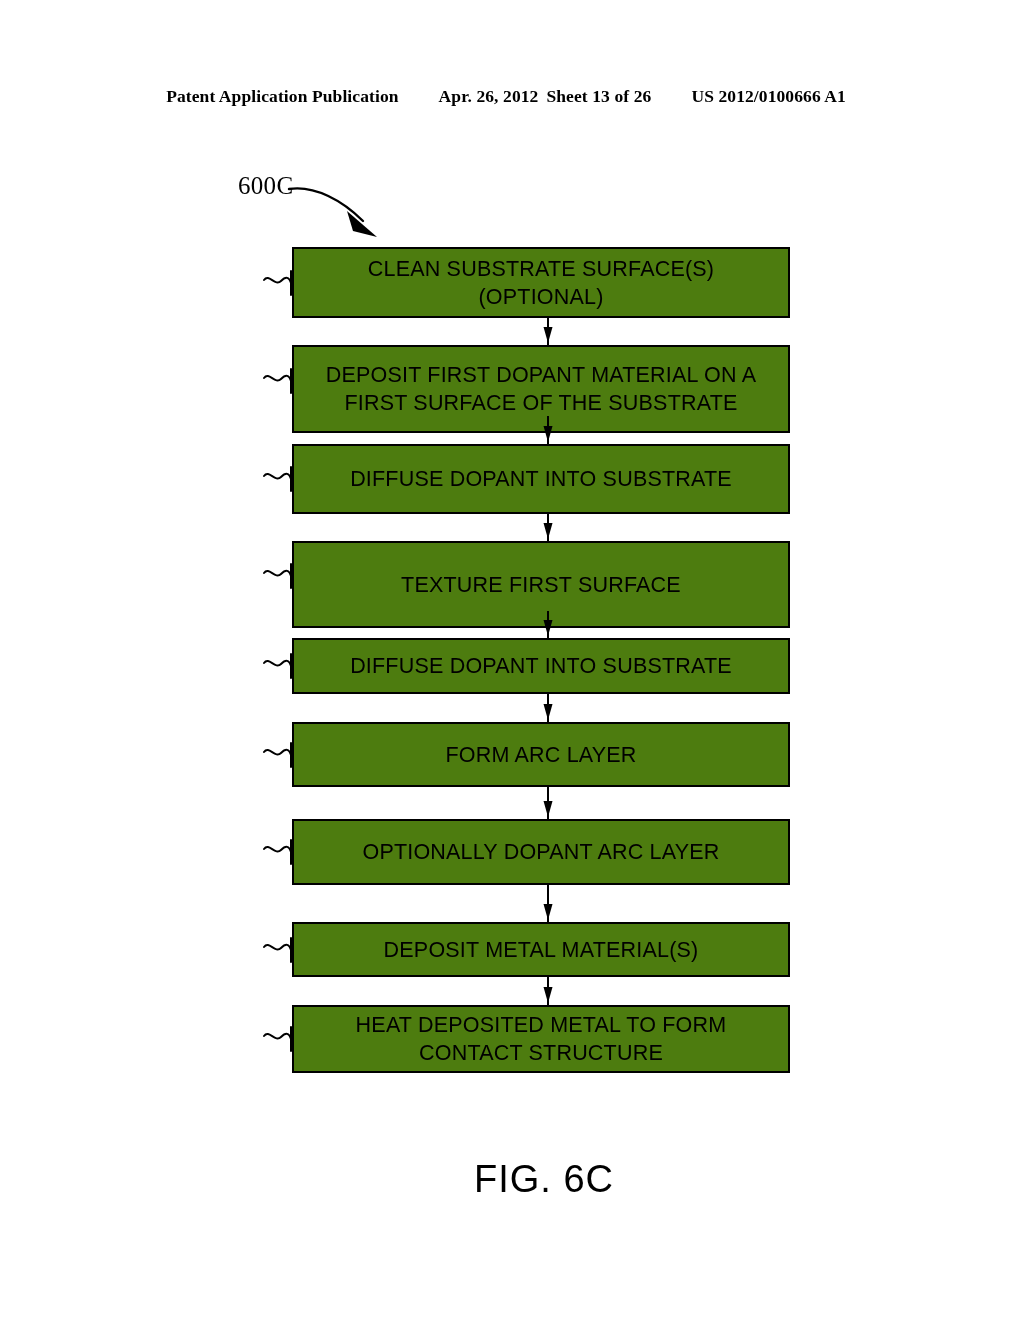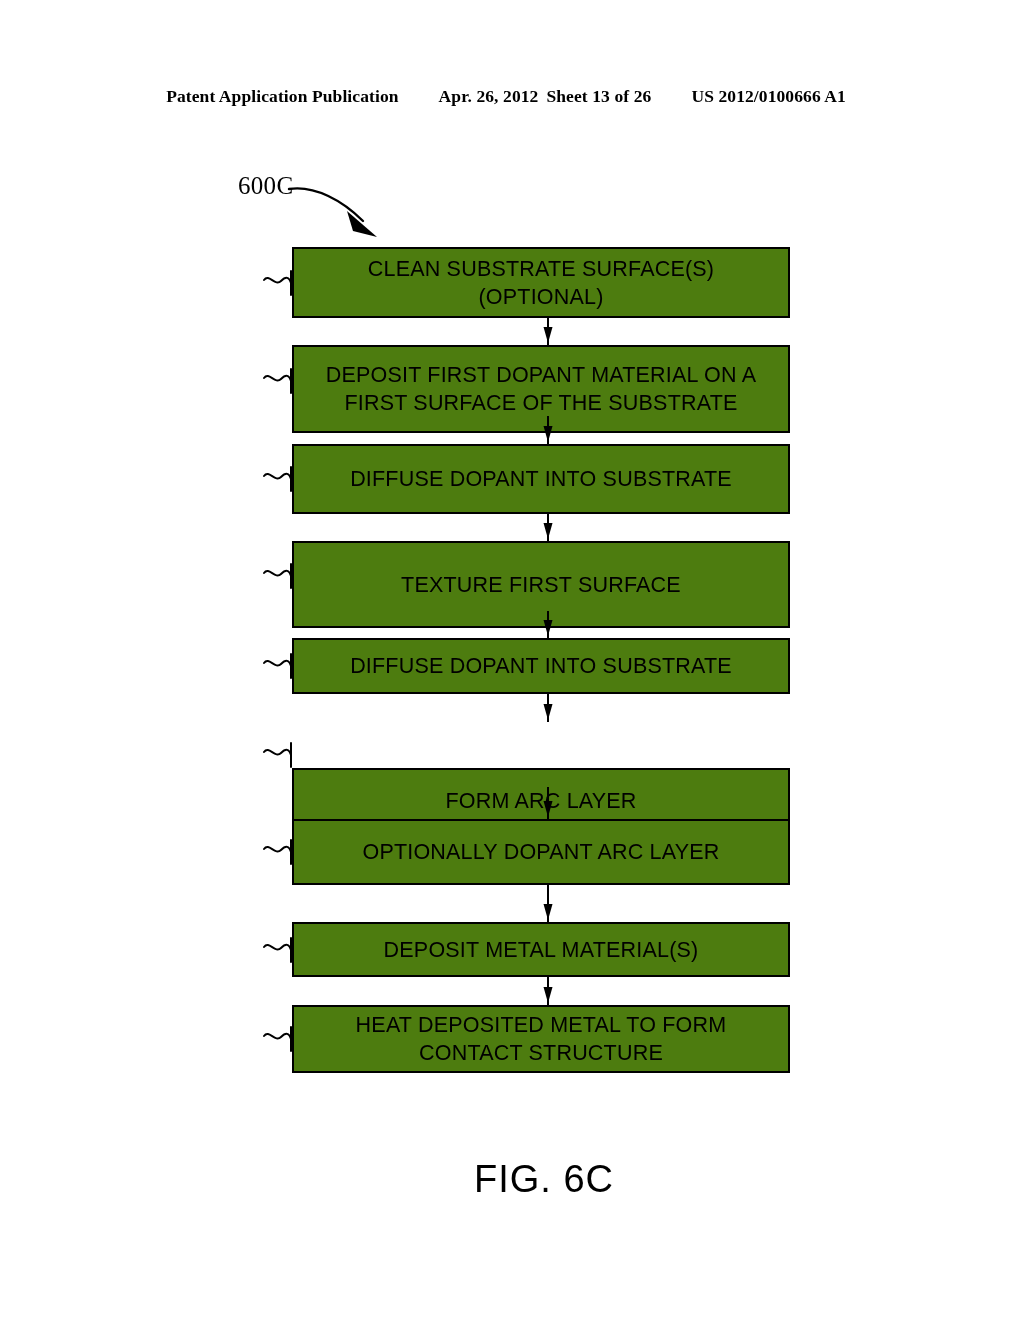--- a/index.html
+++ b/index.html
@@ -184,21 +184,21 @@
         <div class="box-text">DIFFUSE DOPANT INTO SUBSTRATE</div>
       </div>
       <div class="step-ref" style="left: 198px; width: 62px; top: 650px;"></div>
       <svg class="squiggle" viewBox="0 0 46 34" style="left: 262px; top: 649px;">
         <path d="M 2 14 C 7 7, 13 21, 19 15 C 24 10, 27 11, 29 17 L 29 5 M 29 17 L 29 29" fill="none" stroke="#000" stroke-width="2" stroke-linecap="round"></path>
       </svg>
       <svg class="connector" viewBox="0 0 14 28" style="top: 694px; height: 28px;">
         <path d="M 7 0 L 7 28" stroke="#000" stroke-width="2" fill="none"></path>
         <path d="M 2.5 10 L 11.5 10 L 7 26 Z" fill="#000"></path>
       </svg>
-      <div class="flow-box" style="top: 722px; height: 65px; margin-top: 46px;">
+      <div class="flow-box" style="top: 722px; height: 65px;">
         <div class="box-text">FORM ARC LAYER</div>
       </div>
       <div class="step-ref" style="left: 214px; width: 46px; top: 738.5px;"></div>
       <svg class="squiggle" viewBox="0 0 46 34" style="left: 262px; top: 737.5px;">
         <path d="M 2 14 C 7 7, 13 21, 19 15 C 24 10, 27 11, 29 17 L 29 5 M 29 17 L 29 29" fill="none" stroke="#000" stroke-width="2" stroke-linecap="round"></path>
       </svg>
       <svg class="connector" viewBox="0 0 14 32" style="top: 787px; height: 32px;">
         <path d="M 7 0 L 7 32" stroke="#000" stroke-width="2" fill="none"></path>
         <path d="M 2.5 14 L 11.5 14 L 7 30 Z" fill="#000"></path>
       </svg>

